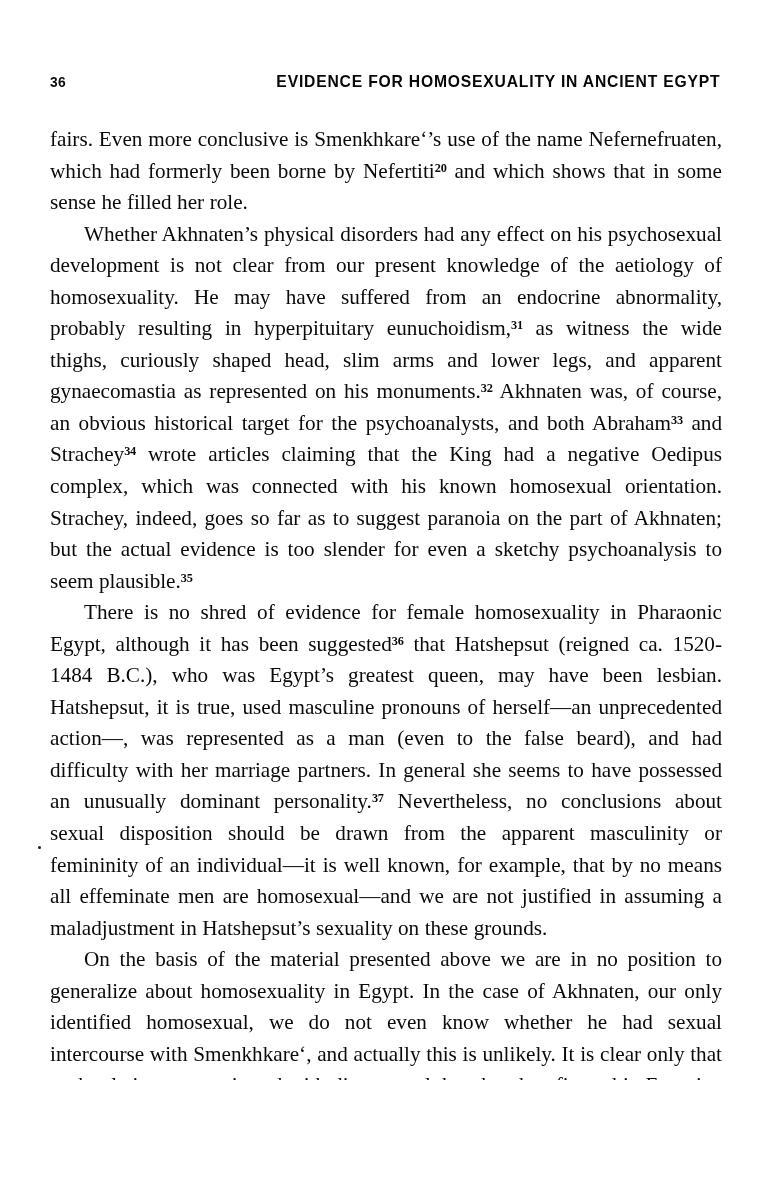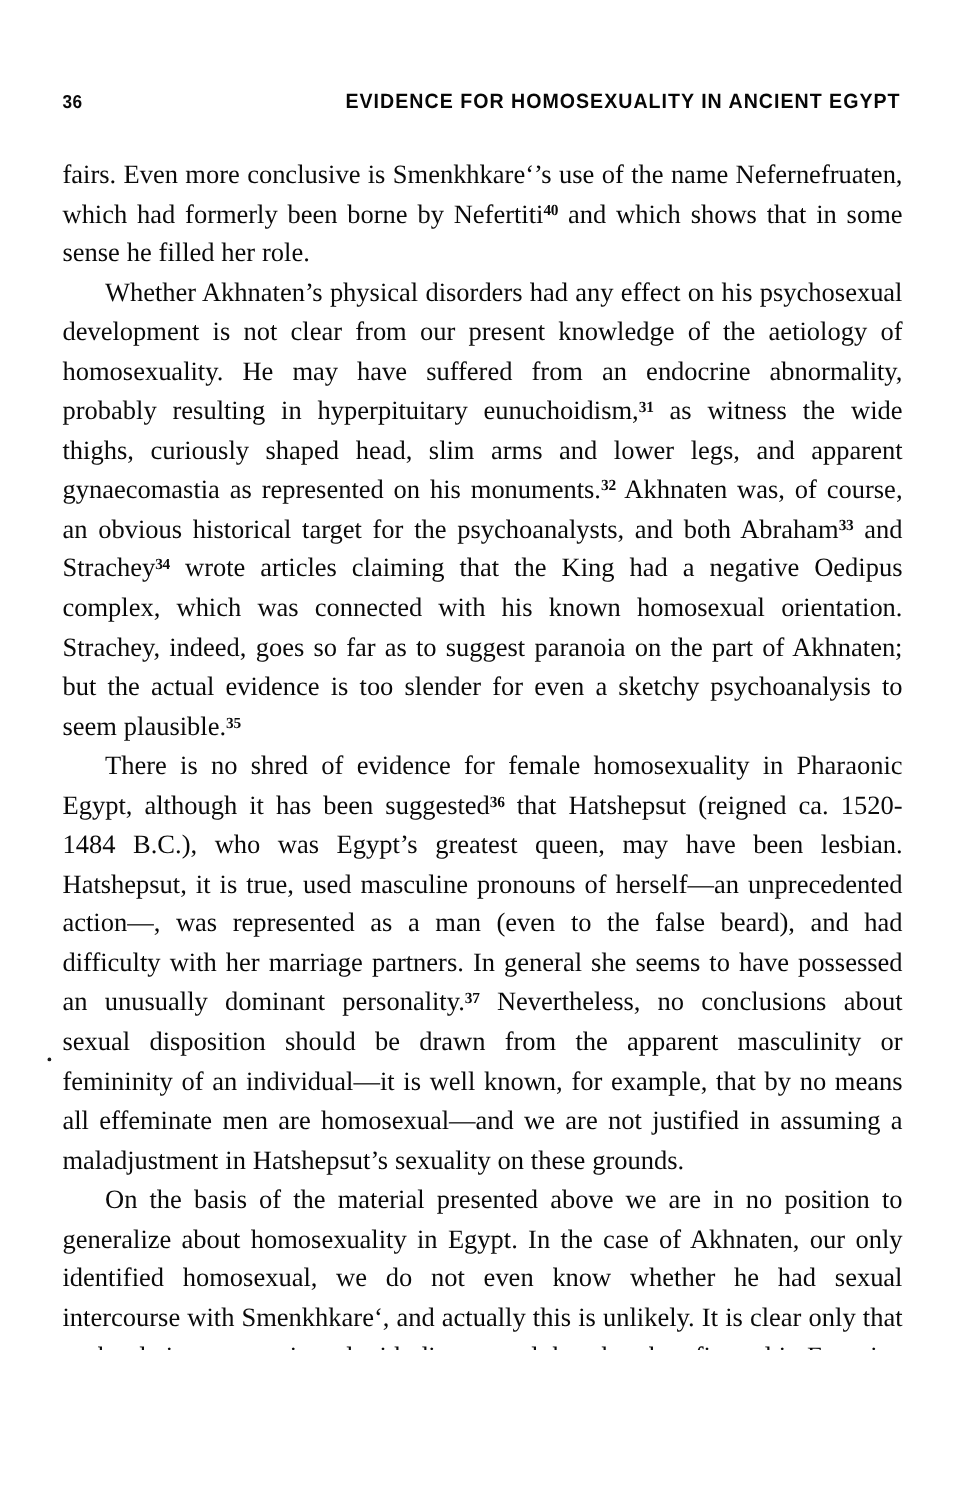--- a/index.html
+++ b/index.html
@@ -96,21 +96,21 @@
 <body style="color: rgb(10, 10, 10);">
 
 <div class="page" style="background: rgb(255, 255, 255);">
 
   <div class="running-head">
     <span class="folio">36</span>
     <span class="head-title">EVIDENCE FOR HOMOSEXUALITY IN ANCIENT EGYPT</span>
   </div>
 
   <div class="body-text">
-    <p class="no-indent">fairs. Even more conclusive is Smenkhkare‘’s use of the name Nefernefruaten, which had formerly been borne by Nefertiti<sup>40</sup> and which shows that in some sense he filled her role.</p>
+    <p class="no-indent">fairs. Even more conclusive is Smenkhkare‘’s use of the name Nefernefruaten, which had formerly been borne by Nefertiti<sup>20</sup> and which shows that in some sense he filled her role.</p>
     <p>Whether Akhnaten’s physical disorders had any effect on his psychosexual development is not clear from our present knowledge of the aetiology of homosexuality. He may have suffered from an endocrine abnormality, probably resulting in hyperpituitary eunuchoidism,<sup>31</sup> as witness the wide thighs, curiously shaped head, slim arms and lower legs, and apparent gynaecomastia as represented on his monuments.<sup>32</sup> Akhnaten was, of course, an obvious historical target for the psychoanalysts, and both Abraham<sup>33</sup> and Strachey<sup>34</sup> wrote articles claiming that the King had a negative Oedipus complex, which was connected with his known homosexual orientation. Strachey, indeed, goes so far as to suggest paranoia on the part of Akhnaten; but the actual evidence is too slender for even a sketchy psychoanalysis to seem plausible.<sup>35</sup></p>
     <p>There is no shred of evidence for female homosexuality in Pharaonic Egypt, although it has been suggested<sup>36</sup> that Hatshepsut (reigned ca. 1520-1484 B.C.), who was Egypt’s greatest queen, may have been lesbian. Hatshepsut, it is true, used masculine pronouns of herself—an unprecedented action—, was represented as a man (even to the false beard), and had difficulty with her marriage partners. In general she seems to have possessed an unusually dominant personality.<sup>37</sup> Nevertheless, no conclusions about sexual disposition should be drawn from the apparent masculinity or femininity of an individual—it is well known, for example, that by no means all effeminate men are homosexual—and we are not justified in assuming a maladjustment in Hatshepsut’s sexuality on these grounds.</p>
     <p>On the basis of the material presented above we are in no position to generalize about homosexuality in Egypt. In the case of Akhnaten, our only identified homosexual, we do not even know whether he had sexual intercourse with Smenkhkare‘, and actually this is unlikely. It is clear only that such relations were viewed with disapproval, but that they figured in Egyptian mythology does not allow us to assume anything about their actual frequency. Generally speaking, the ancient Egyptians were liberal-minded in matters of sex, and so it may be that the lot of the homosexual under the Pharaohs was not particularly unhappy. With the advent of Hellenic</p>
   </div>
 
   <div class="speck"></div>
 
 </div>
 
 </body></html>

